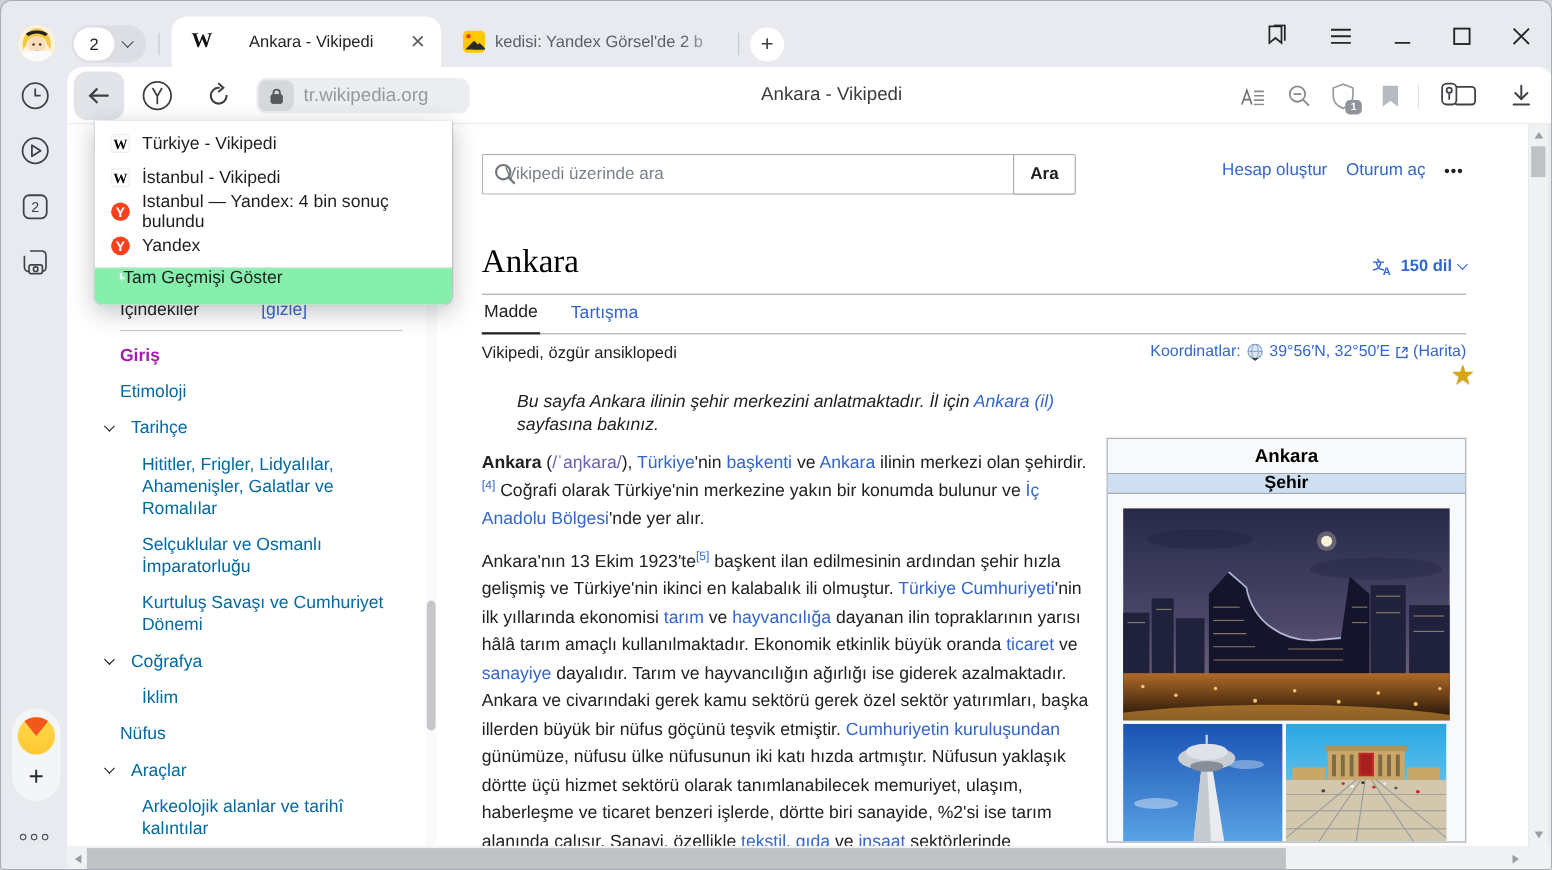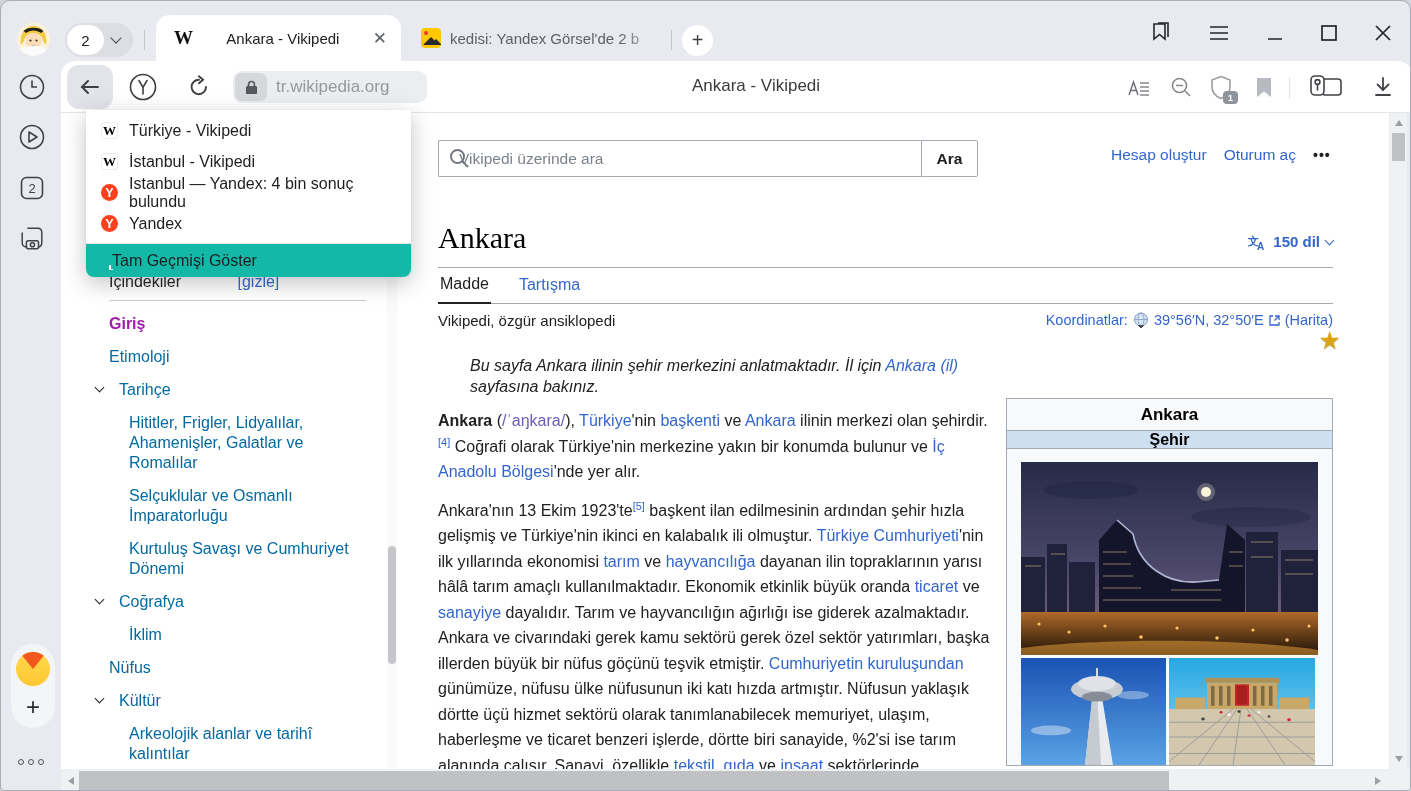--- a/index.html
+++ b/index.html
@@ -86,22 +86,22 @@
                padding-top:5px; overflow:hidden; }
   .hist-item { height:31px; display:flex; align-items:center; padding-left:15px; font-size:16px; color:#1d1e20; }
   .hist-item .ic { width:17px; height:17px; flex:none; margin-right:11px; border-radius:4px;
                    display:flex; align-items:center; justify-content:center; }
   .ic.wiki { background:#fff; border:1px solid #ececec; color:#000;
              font-family:"Liberation Serif", serif; font-weight:bold; font-size:13px; border-radius:3px; }
   .ic.yandex { background:#fc3f1d; border-radius:50%; color:#fff; font-weight:bold; font-size:12.5px; }
   .ic.clock-dark { background:#3b3e44; border-radius:50%; position:relative; }
   .ic.clock-dark:before { content:""; position:absolute; left:8px; top:4px; width:1.8px; height:5px; background:#fff; }
   .ic.clock-dark:after { content:""; position:absolute; left:8px; top:8px; width:4px; height:1.8px; background:#fff; }
-  .hist-footer { height:34px; margin-top:4px; background:#14b8a6; border-top:1px solid #e2e3e7;
-                 display:flex; align-items:center; padding-left:15px; font-size:16px; color:#1d1e20; }
+  .hist-footer { height:34px; margin-top:4px; background:#86efac; border-top:1px solid #e2e3e7;
+                 display:flex; align-items:flex-start; padding-left:15px; font-size:16px; color:#1d1e20; }
 
   
   .content { position:absolute; left:60px; top:112px; width:1328px; height:656px; background:#fff; overflow:hidden; }
   .wlink { color:#3366cc; }
   .wlink.visited { color:#6e5cb8; }
   sup.ref { font-size:11px; line-height:0; }
   sup.ref .wlink { text-decoration:none; }
 
   .search-wrap { position:absolute; left:377px; top:27px; width:540px; height:37px; display:flex; }
   .search-input { flex:1; height:37px; border:1px solid #a2a9b1; border-right:none; border-radius:2px 0 0 2px;
@@ -440,21 +440,21 @@
       <div class="toc-rule"></div>
       <div class="toc-item lvl1 on"><span>Giriş</span></div>
       <div class="toc-item lvl1"><span>Etimoloji</span></div>
       <div class="toc-item lvl1 chv"><span class="chev"></span><span>Tarihçe</span></div>
       <div class="toc-item lvl2"><span>Hititler, Frigler, Lidyalılar, Ahamenişler, Galatlar ve Romalılar</span></div>
       <div class="toc-item lvl2"><span>Selçuklular ve Osmanlı İmparatorluğu</span></div>
       <div class="toc-item lvl2"><span>Kurtuluş Savaşı ve Cumhuriyet Dönemi</span></div>
       <div class="toc-item lvl1 chv"><span class="chev"></span><span>Coğrafya</span></div>
       <div class="toc-item lvl2"><span>İklim</span></div>
       <div class="toc-item lvl1"><span>Nüfus</span></div>
-      <div class="toc-item lvl1 chv"><span class="chev"></span><span>Kültür</span></div>
+      <div class="toc-item lvl1 chv"><span class="chev"></span><span>Araçlar</span></div>
       <div class="toc-item lvl2"><span>Arkeolojik alanlar ve tarihî kalıntılar</span></div>
     </div>
     <div class="toc-scroll">
       <div class="toc-thumb"></div>
     </div>
 
     <div class="infobox">
       <div class="ib-title">Ankara</div>
       <div class="ib-type">Şehir</div>
       <div class="ib-imgs">

